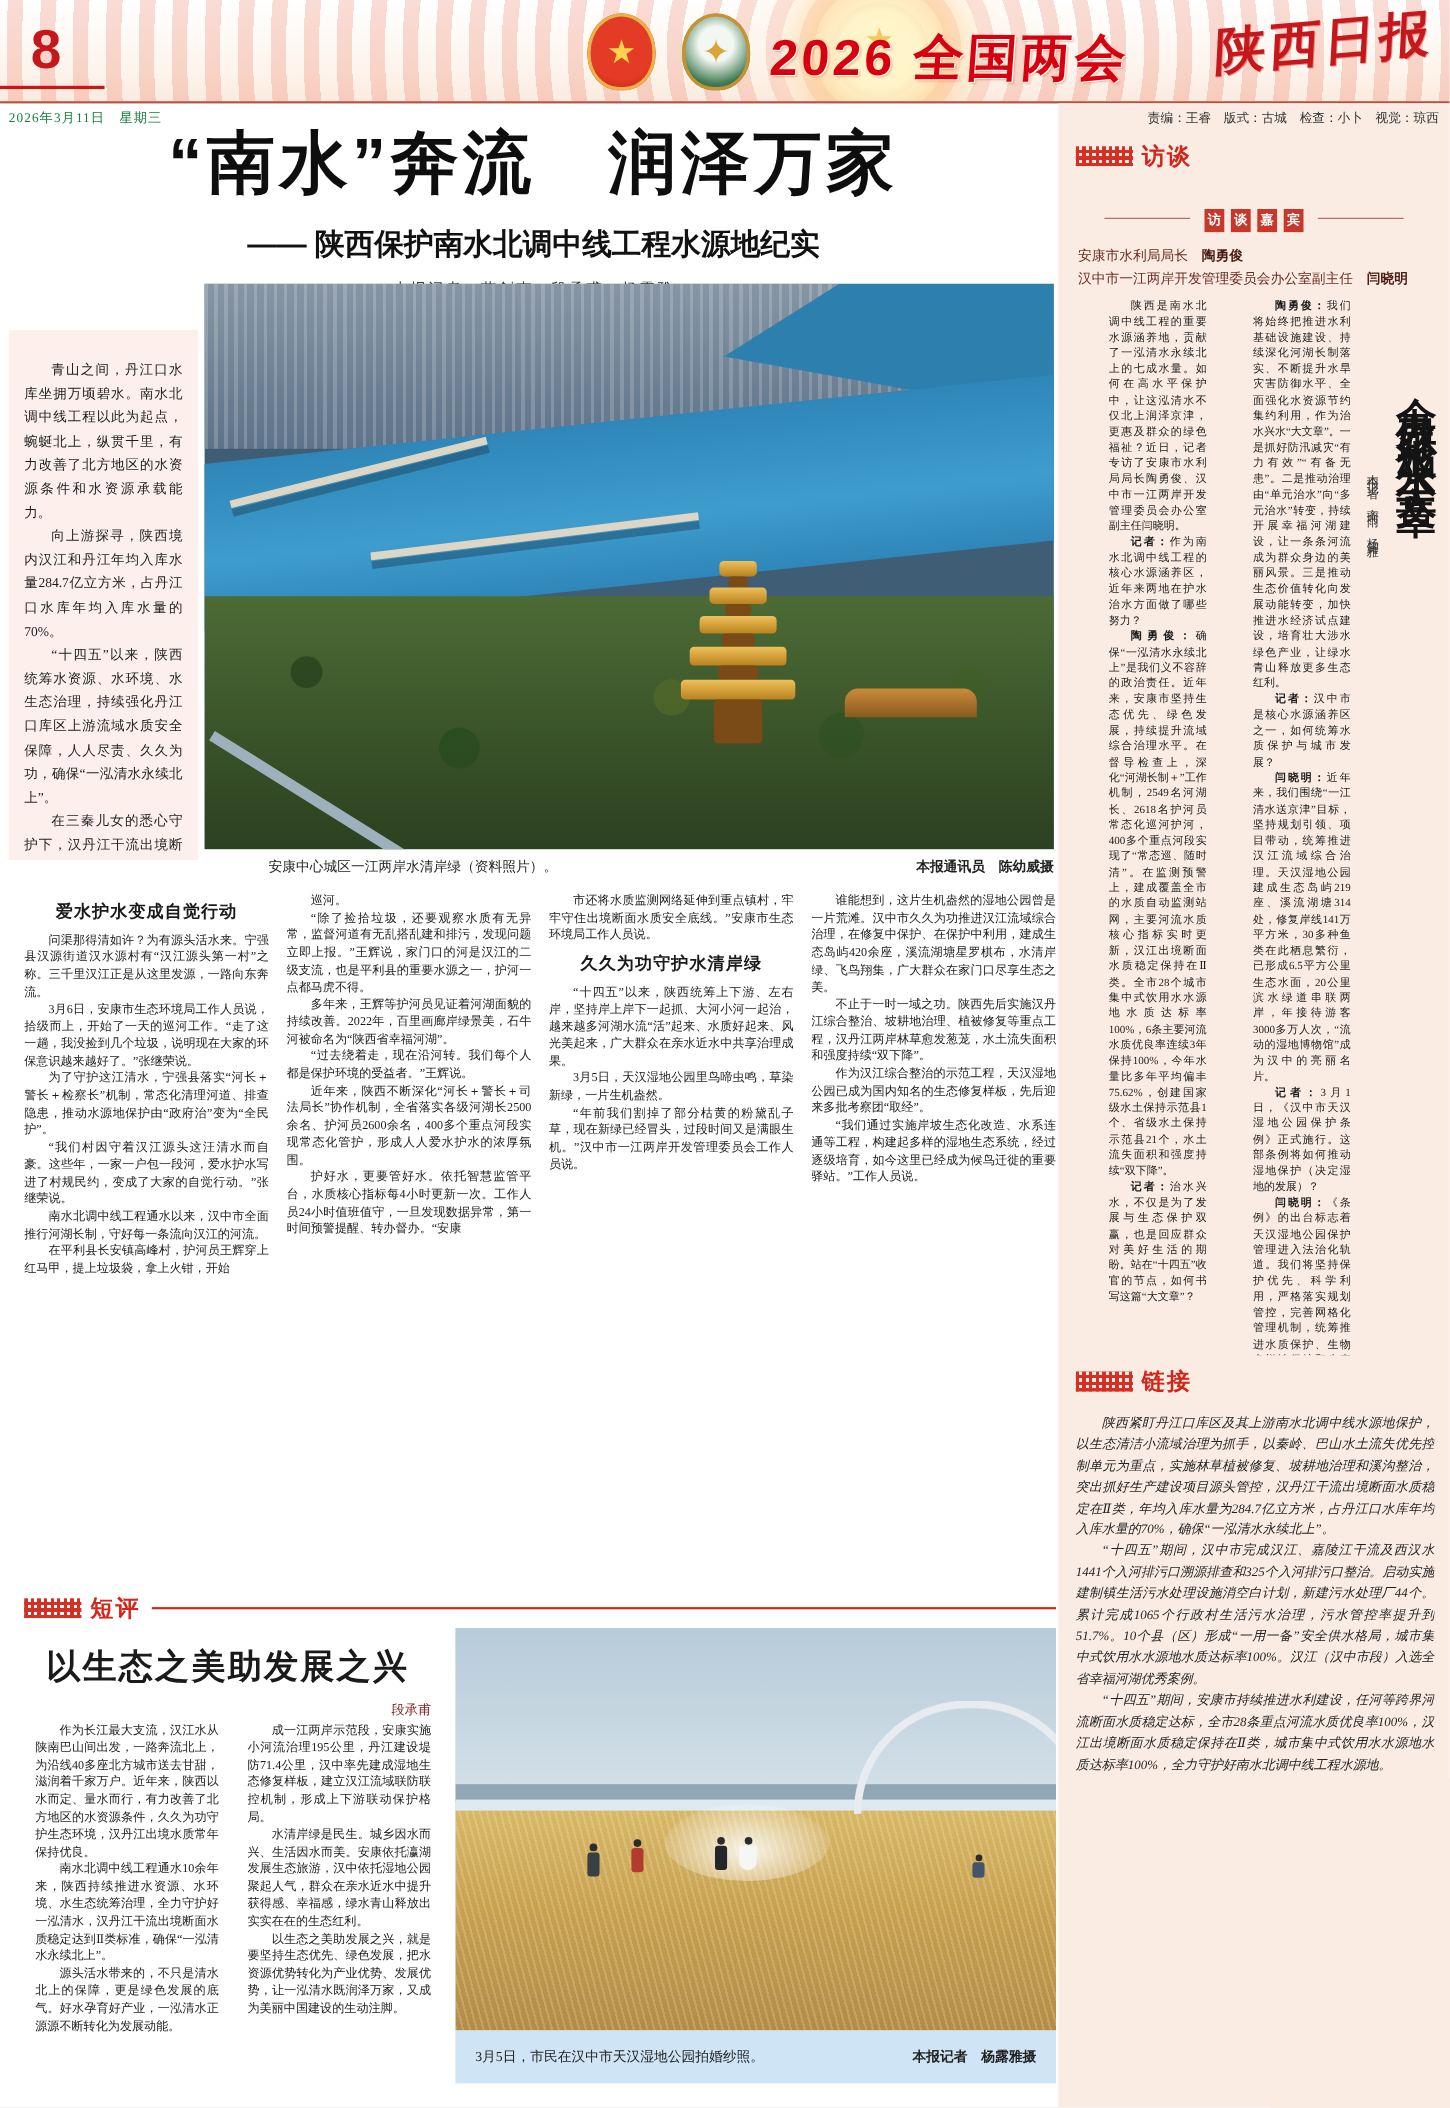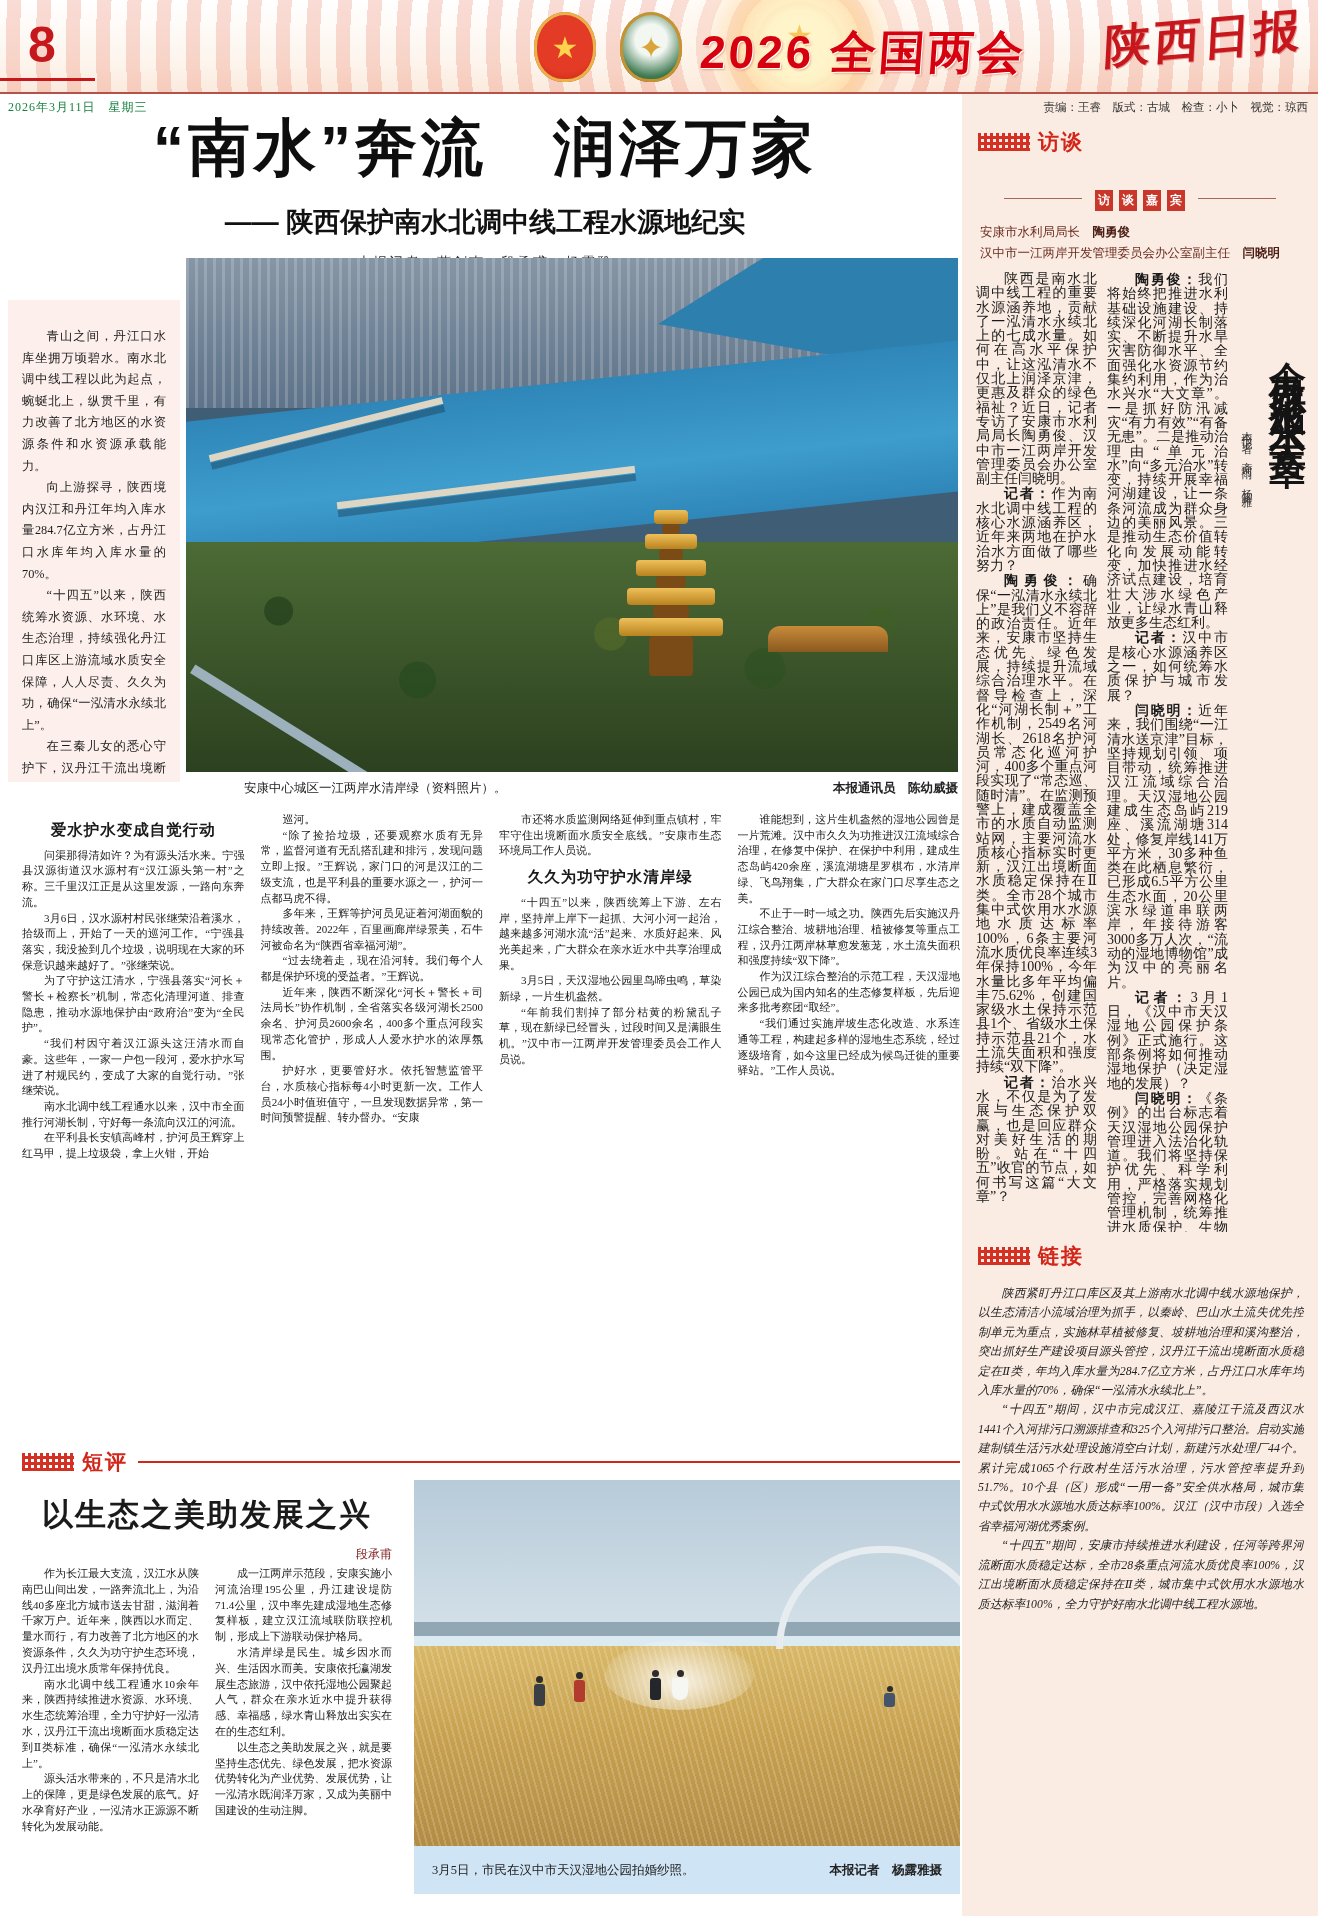--- a/index.html
+++ b/index.html
@@ -40,21 +40,21 @@
   #fangtan-label{position:absolute;left:16px;top:34px;text-align:center;}
   #guest-band{position:absolute;left:14px;top:96px;width:328px;text-align:center;}
   #guest-band .line{display:inline-block;vertical-align:middle;width:78px;height:1px;background:#a4655a;margin:0 10px 4px;}
   .badgechar{display:inline-block;background:#c8372a;color:#fff;font-size:12px;font-weight:bold;
      padding:2px 3px;margin:0 3px;font-family:"Liberation Sans","DejaVu Sans",sans-serif;}
   #guests{position:absolute;left:18px;top:128px;width:320px;font-size:12.5px;line-height:21px;color:#6b2c20;
      font-family:"Liberation Sans","DejaVu Sans",sans-serif;}
   #guests b{color:#4a1d14;}
   #iv-wrap{position:absolute;left:14px;top:178px;width:340px;height:960px;display:flex;gap:10px;overflow:hidden;}
   #iv-cols{display:flex;gap:10px;width:252px;overflow:hidden;}
-  #iv-cols .tcol{width:121px;font-size:14px;line-height:14.3px;text-align:justify;overflow:hidden;}
+  #iv-cols .tcol{width:121px;font-size:10px;line-height:14.3px;text-align:justify;overflow:hidden;margin-left:32px;}
   #iv-cols p{margin:0;text-indent:2em;}
   #iv-cols b{font-family:Liberation Sans, sans-serif;}
   #iv-vert{width:74px;position:relative;}
   #iv-byline{position:absolute;right:58px;top:150px;writing-mode:vertical-rl;font-size:11px;letter-spacing:4px;color:#333;}
   #iv-title{position:absolute;right:0;top:60px;writing-mode:vertical-rl;font-family:"Liberation Sans","DejaVu Sans",sans-serif;
      font-size:37px;font-weight:900;letter-spacing:8px;color:#141414;}
   #link-label{position:absolute;left:16px;top:1148px;}
   #link-body{position:absolute;left:16px;top:1190px;width:326px;height:620px;overflow:hidden;
      font-style:italic;font-size:11.8px;line-height:19.4px;text-align:justify;color:#222;}
   #link-body p{margin:0;text-indent:2em;}
@@ -106,21 +106,21 @@
   .subhead{font-family:"Liberation Sans","DejaVu Sans",sans-serif;font-size:15.5px;font-weight:900;
      text-align:center;margin:10px 0;letter-spacing:1px;}
   
   #comm{position:absolute;left:22px;top:1448px;width:938px;}
   #comm-head{display:flex;align-items:center;gap:10px;}
   #comm-line{flex:1;height:2px;background:#d2261a;}
   #comm-title{width:370px;text-align:center;font-family:"Liberation Sans","DejaVu Sans",sans-serif;
      font-size:31px;font-weight:900;margin:18px 0 0;letter-spacing:2px;}
   #comm-byline{width:370px;text-align:right;font-size:12px;color:#7f1d1d;margin-top:10px;}
   #comm-cols{position:absolute;left:0;top:118px;width:370px;height:348px;display:flex;gap:16px;overflow:hidden;}
-  #comm-cols .tcol{flex:1;font-size:11px;line-height:15.8px;text-align:justify;overflow:hidden;}
+  #comm-cols .tcol{flex:1;font-size:11px;line-height:15.8px;text-align:justify;overflow:hidden;margin-left:10px;}
   #comm-cols p{margin:0;text-indent:2em;}
   
   #photo2{position:absolute;left:414px;top:1480px;width:546px;height:366px;overflow:hidden;background:#cfdde6;}
   .p2-sky{position:absolute;left:0;top:0;width:100%;height:150px;background:linear-gradient(180deg,#b7cbd9,#d3e0e8);}
   .p2-shore{position:absolute;left:0;top:142px;width:100%;height:16px;background:#91a7b4;}
   .p2-water{position:absolute;left:0;top:156px;width:100%;height:12px;background:#dcebf2;}
   .p2-field{position:absolute;left:0;top:166px;width:100%;height:200px;background:
      repeating-linear-gradient(75deg,rgba(255,250,230,.18) 0 2px,transparent 2px 6px),
      linear-gradient(180deg,#d8b868 0%,#c7a150 45%,#b28c45 100%);}
   .p2-bridge{position:absolute;right:-30px;top:66px;width:200px;height:96px;border:7px solid #e6ecef;
@@ -188,21 +188,21 @@
   </div>
   <div id="cap1">
     <span class="credit">本报通讯员　陈幼威摄</span>
     <span class="captext">安康中心城区一江两岸水清岸绿（资料照片）。</span>
   </div>
 
   <div id="body-cols">
       <div class="tcol">
         <h3 class="subhead">爱水护水变成自觉行动</h3>
         <p>问渠那得清如许？为有源头活水来。宁强县汉源街道汉水源村有“汉江源头第一村”之称。三千里汉江正是从这里发源，一路向东奔流。</p>
-        <p>3月6日，汉水源村村民张继荣沿着溪水，拾级而上，开始了一天的巡河工作。“宁强县落实，我没捡到几个垃圾，说明现在大家的环保意识越来越好了。”张继荣说。</p>
+        <p>3月6日，安康市生态环境局工作人员说，拾级而上，开始了一天的巡河工作。“走了这一趟，我没捡到几个垃圾，说明现在大家的环保意识越来越好了。”张继荣说。</p>
         <p>为了守护这江清水，宁强县落实“河长＋警长＋检察长”机制，常态化清理河道、排查隐患，推动水源地保护由“政府治”变为“全民护”。</p>
         <p>“我们村因守着汉江源头这汪清水而自豪。这些年，一家一户包一段河，爱水护水写进了村规民约，变成了大家的自觉行动。”张继荣说。</p>
         <p>南水北调中线工程通水以来，汉中市全面推行河湖长制，守好每一条流向汉江的河流。</p>
         <p>在平利县长安镇高峰村，护河员王辉穿上红马甲，提上垃圾袋，拿上火钳，开始</p>
       </div>
       <div class="tcol">
         <p>巡河。</p>
         <p>“除了捡拾垃圾，还要观察水质有无异常，监督河道有无乱搭乱建和排污，发现问题立即上报。”王辉说，家门口的河是汉江的二级支流，也是平利县的重要水源之一，护河一点都马虎不得。</p>
         <p>多年来，王辉等护河员见证着河湖面貌的持续改善。2022年，百里画廊岸绿景美，石牛河被命名为“陕西省幸福河湖”。</p>
         <p>“过去绕着走，现在沿河转。我们每个人都是保护环境的受益者。”王辉说。</p>

